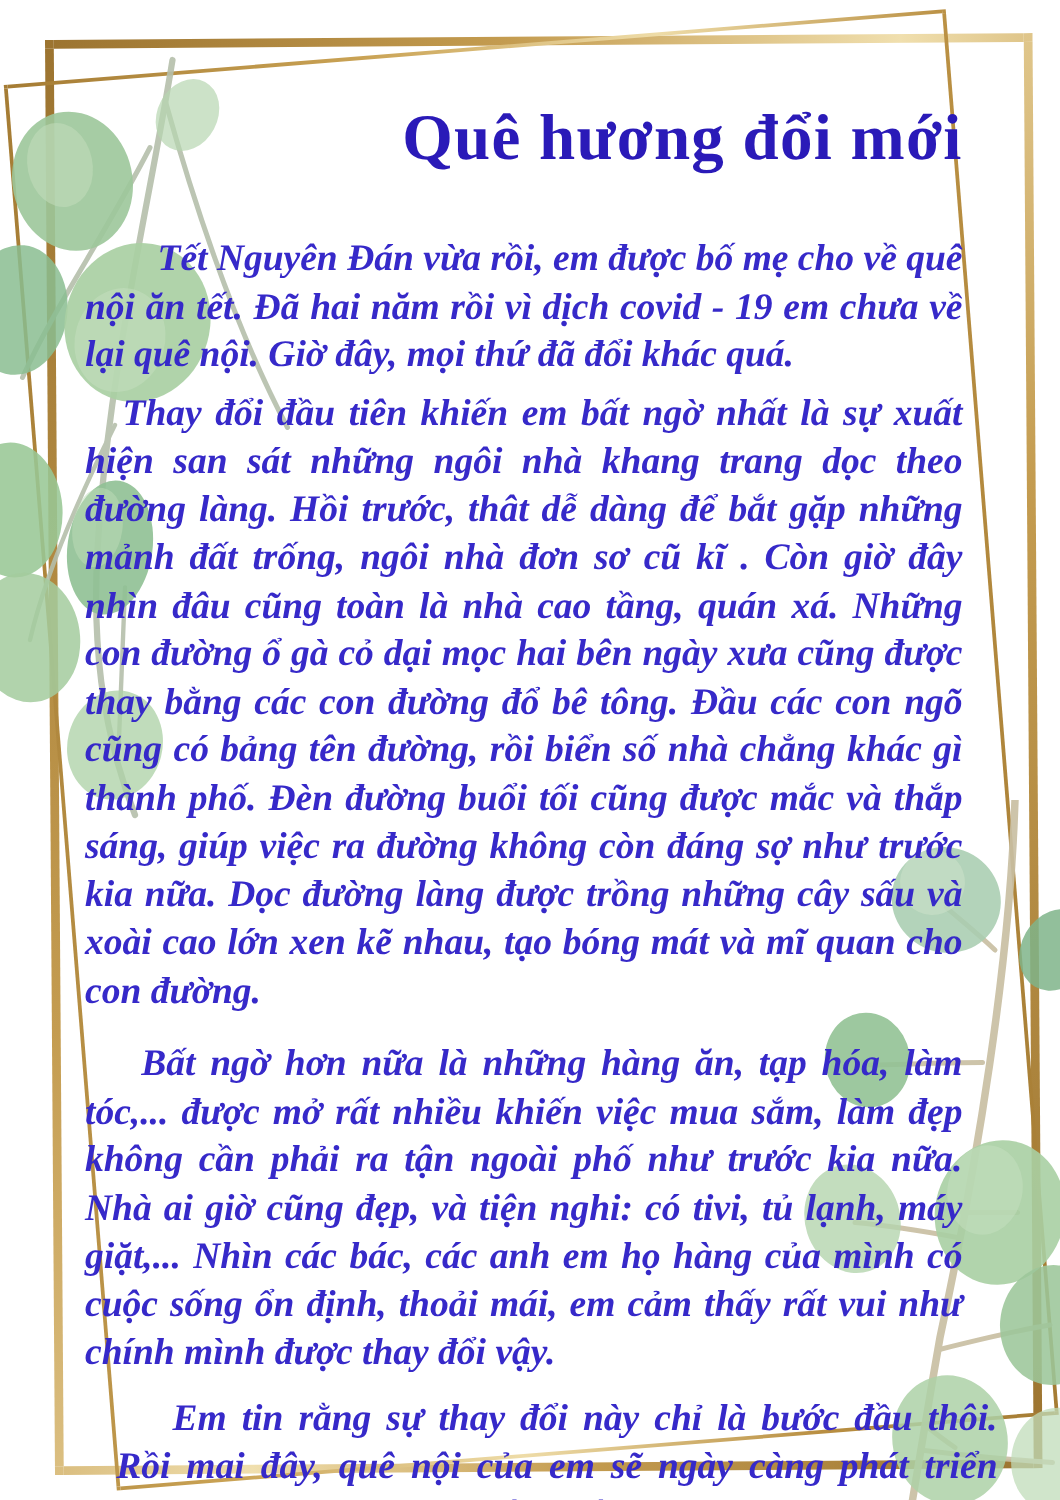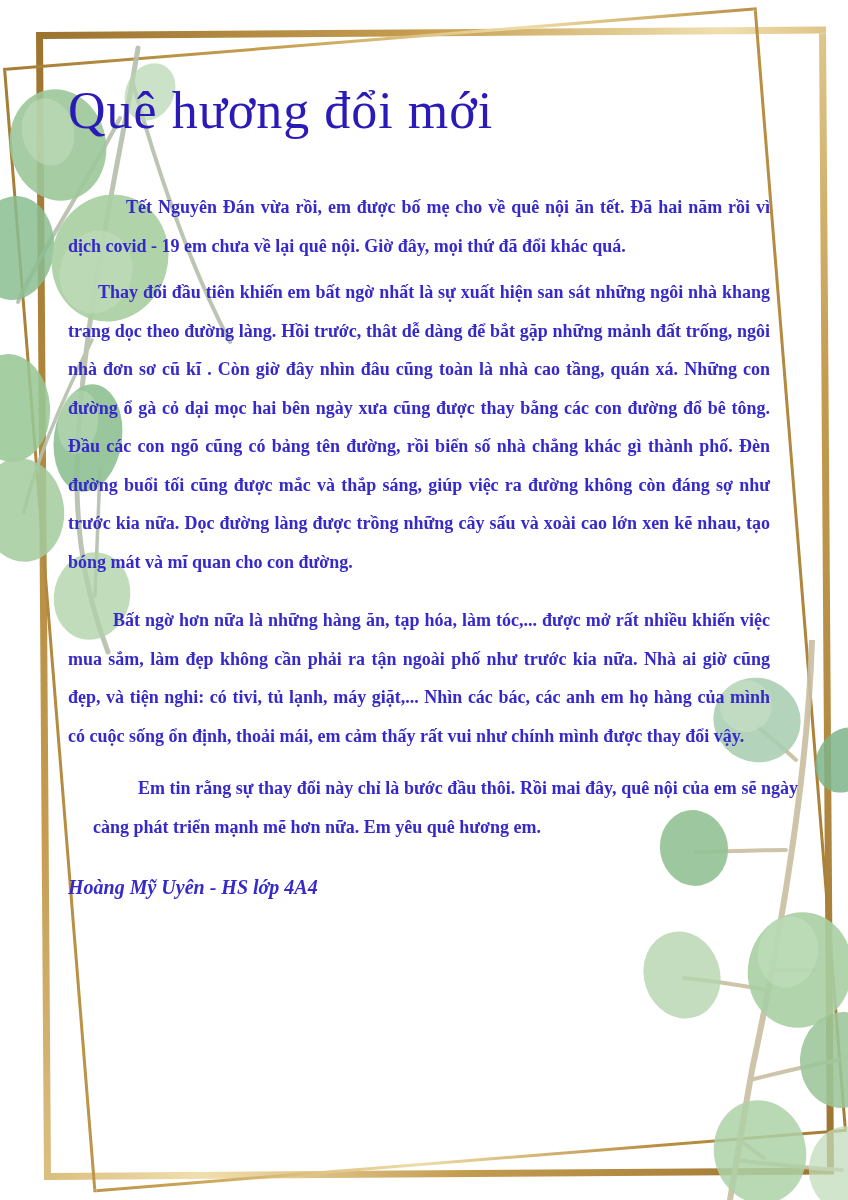--- a/index.html
+++ b/index.html
@@ -31,34 +31,35 @@
   .leaves-left{left:0;top:40px;}
   .leaves-right{left:600px;top:640px;}
   
   .content{
     position:absolute;
     left:68px;top:80px;width:702px;
     color:var(--body-blue,#3629c9);
   }
   .title{
     margin:0;
-    text-align:left;
+    text-align:right;
     font-size:52px;
     line-height:62px;
-    font-weight:normal;
+    font-weight:bold;
     letter-spacing:1px;
     color:var(--title-blue,#2a1ab8);
   }
   .essay p{
     margin:8px 0 0 0;
-    font-size:18px;
+    font-size:30px;
     font-weight:bold;
     line-height:38.5px;
     text-align:justify;
     text-justify:inter-word;
+    font-style:italic;
   }
   .essay p.p1{margin-top:46px;text-indent:58px;}
   .essay p.p2{text-indent:30px;}
   .essay p.p3{text-indent:45px;margin-top:20px;}
   .essay p.p4{margin-top:14px;margin-left:25px;margin-right:-28px;text-indent:45px;}
   .signature{
     margin-top:22px;
     margin-right:-20px;
     text-align:left;
     font-size:20px;

